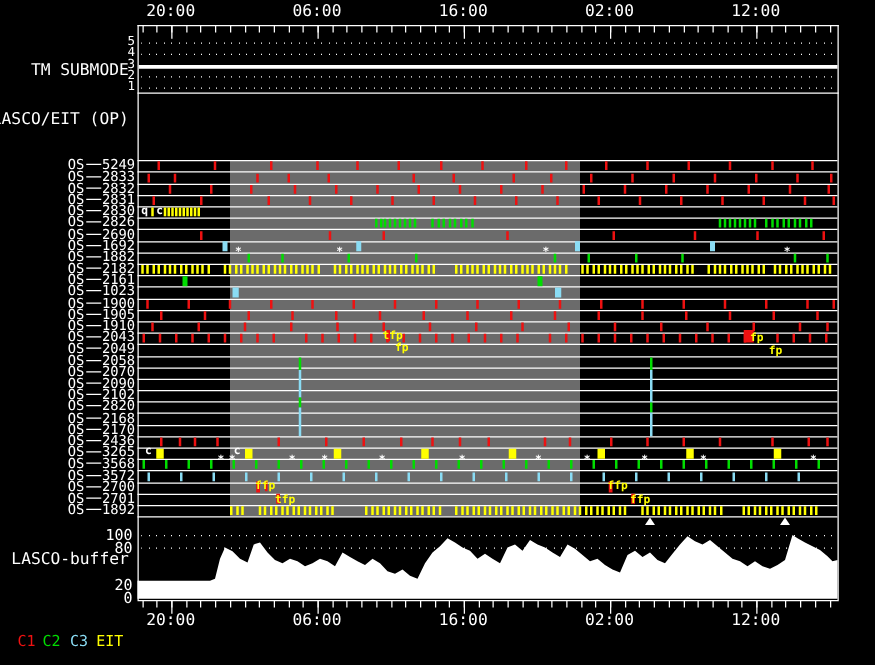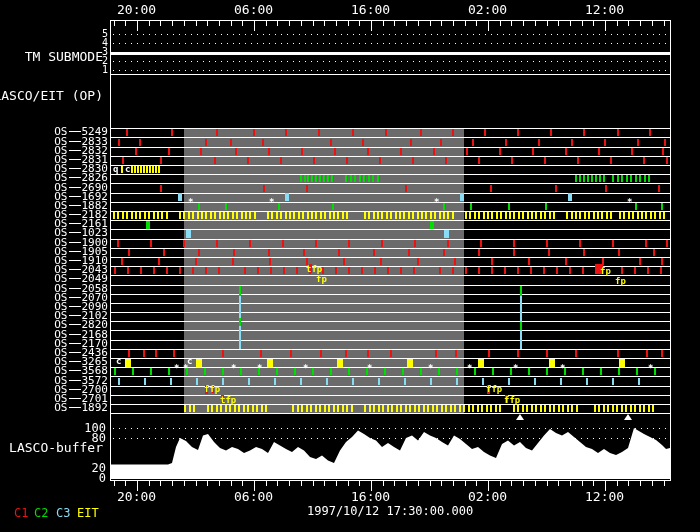--- a/index.html
+++ b/index.html
@@ -10,21 +10,20 @@
   .lbl-right{text-align:right;}
   svg{position:absolute;left:0;top:0;}
 </style>
 </head>
 <body>
 
 <div id="screen">
   <div class="lbl lbl-right" style="right:597px;top:50px;">TM SUBMODE</div>
   <div class="lbl lbl-right" style="right:597px;top:89px;">LASCO/EIT (OP)</div>
   <div class="lbl lbl-right" style="right:597px;top:441px;">LASCO-buffer</div>
-  <div class="lbl" style="left:307px;top:505px;font-size:12px;">1997/10/12 17:30:00.000</div>
   <div id="legend"></div>
   <div id="gen"></div>
 <div class="abs" style="left: 110px; top: 20px; width: 1px; height: 460px; background: rgb(255, 255, 255);"></div>
     <div class="abs" style="left: 670px; top: 20px; width: 1px; height: 460px; background: rgb(255, 255, 255);"></div>
     <div class="abs" style="left: 110px; top: 20px; width: 561px; height: 1px; background: rgb(255, 255, 255);"></div>
     <div class="abs" style="left: 110px; top: 74px; width: 561px; height: 1px; background: rgb(255, 255, 255);"></div>
     <div class="abs" style="left: 113.6px; top: 20px; width: 1px; height: 6px; background: rgb(255, 255, 255);"></div>
     <div class="abs" style="left: 113.6px; top: 480px; width: 1px; height: 6px; background: rgb(255, 255, 255);"></div>
     <div class="abs" style="left: 125.3px; top: 20px; width: 1px; height: 6px; background: rgb(255, 255, 255);"></div>
     <div class="abs" style="left: 125.3px; top: 480px; width: 1px; height: 6px; background: rgb(255, 255, 255);"></div>

